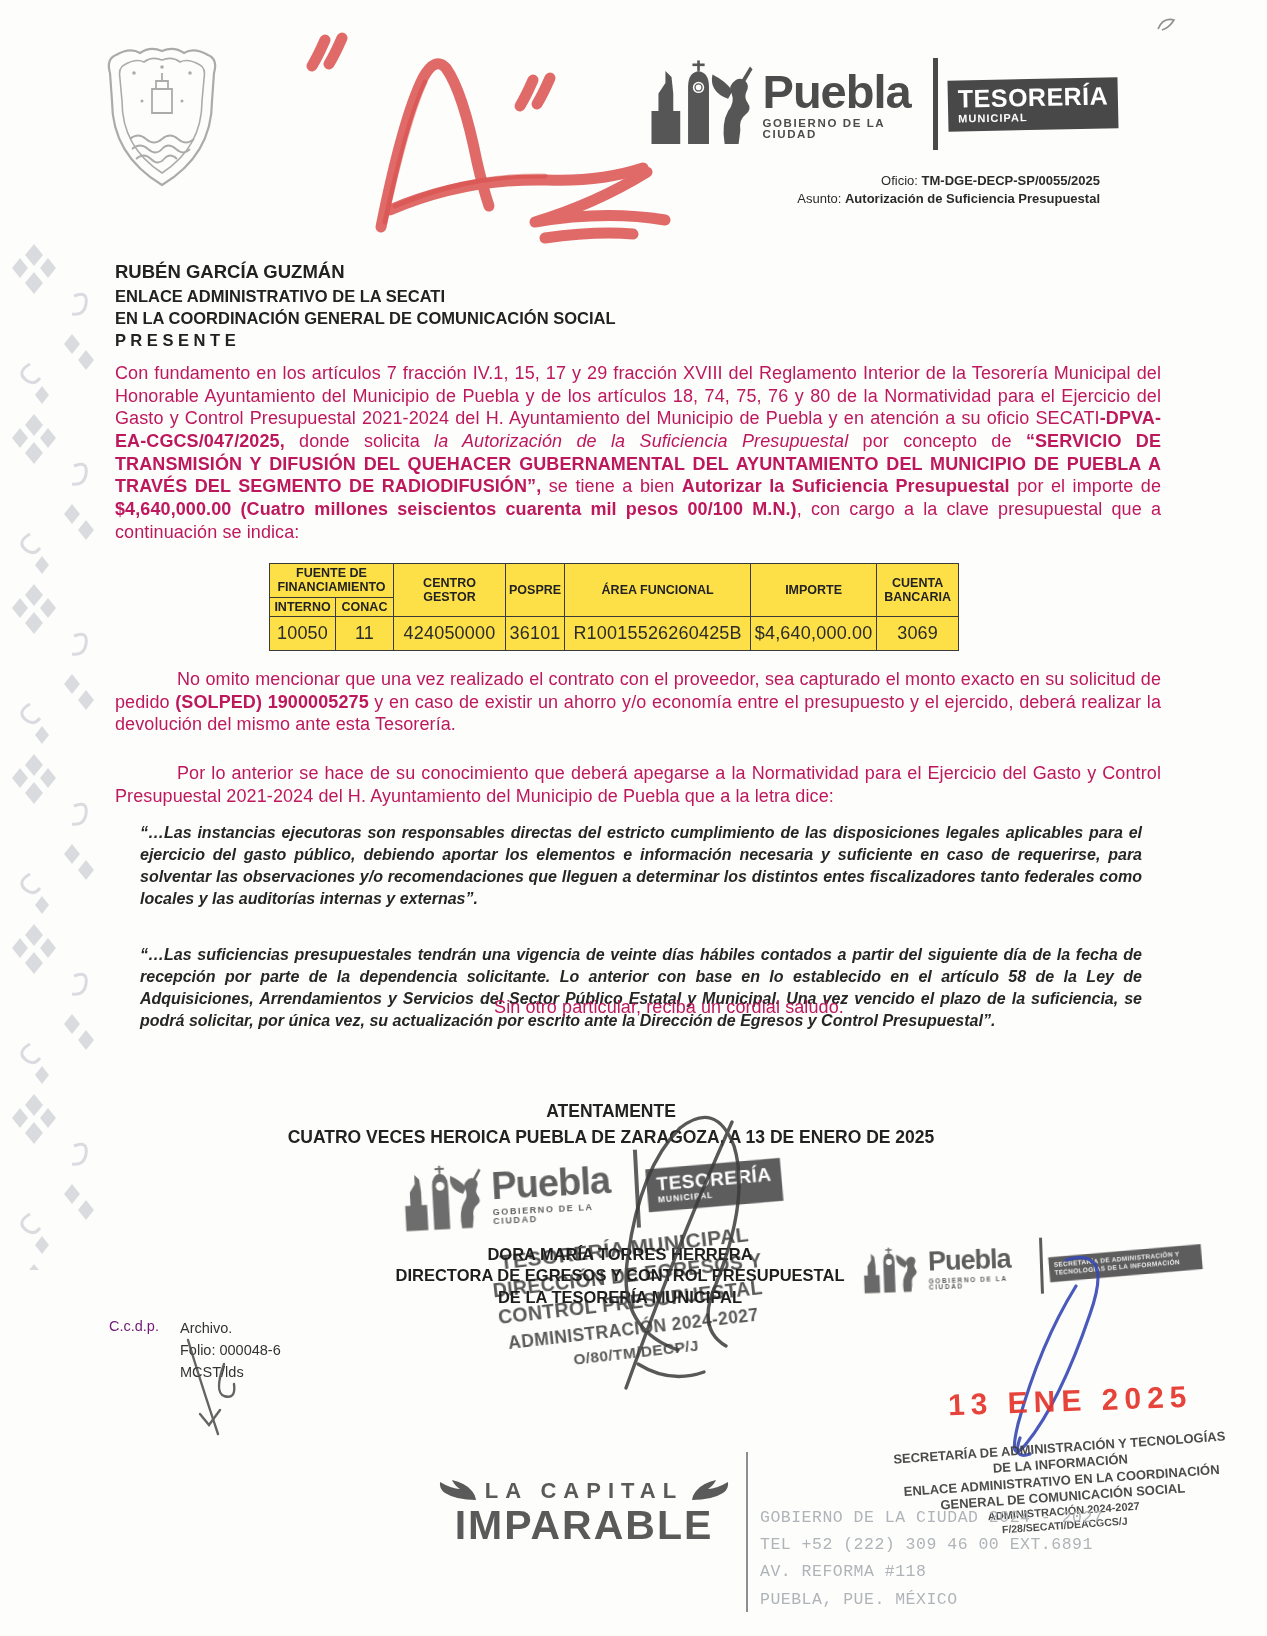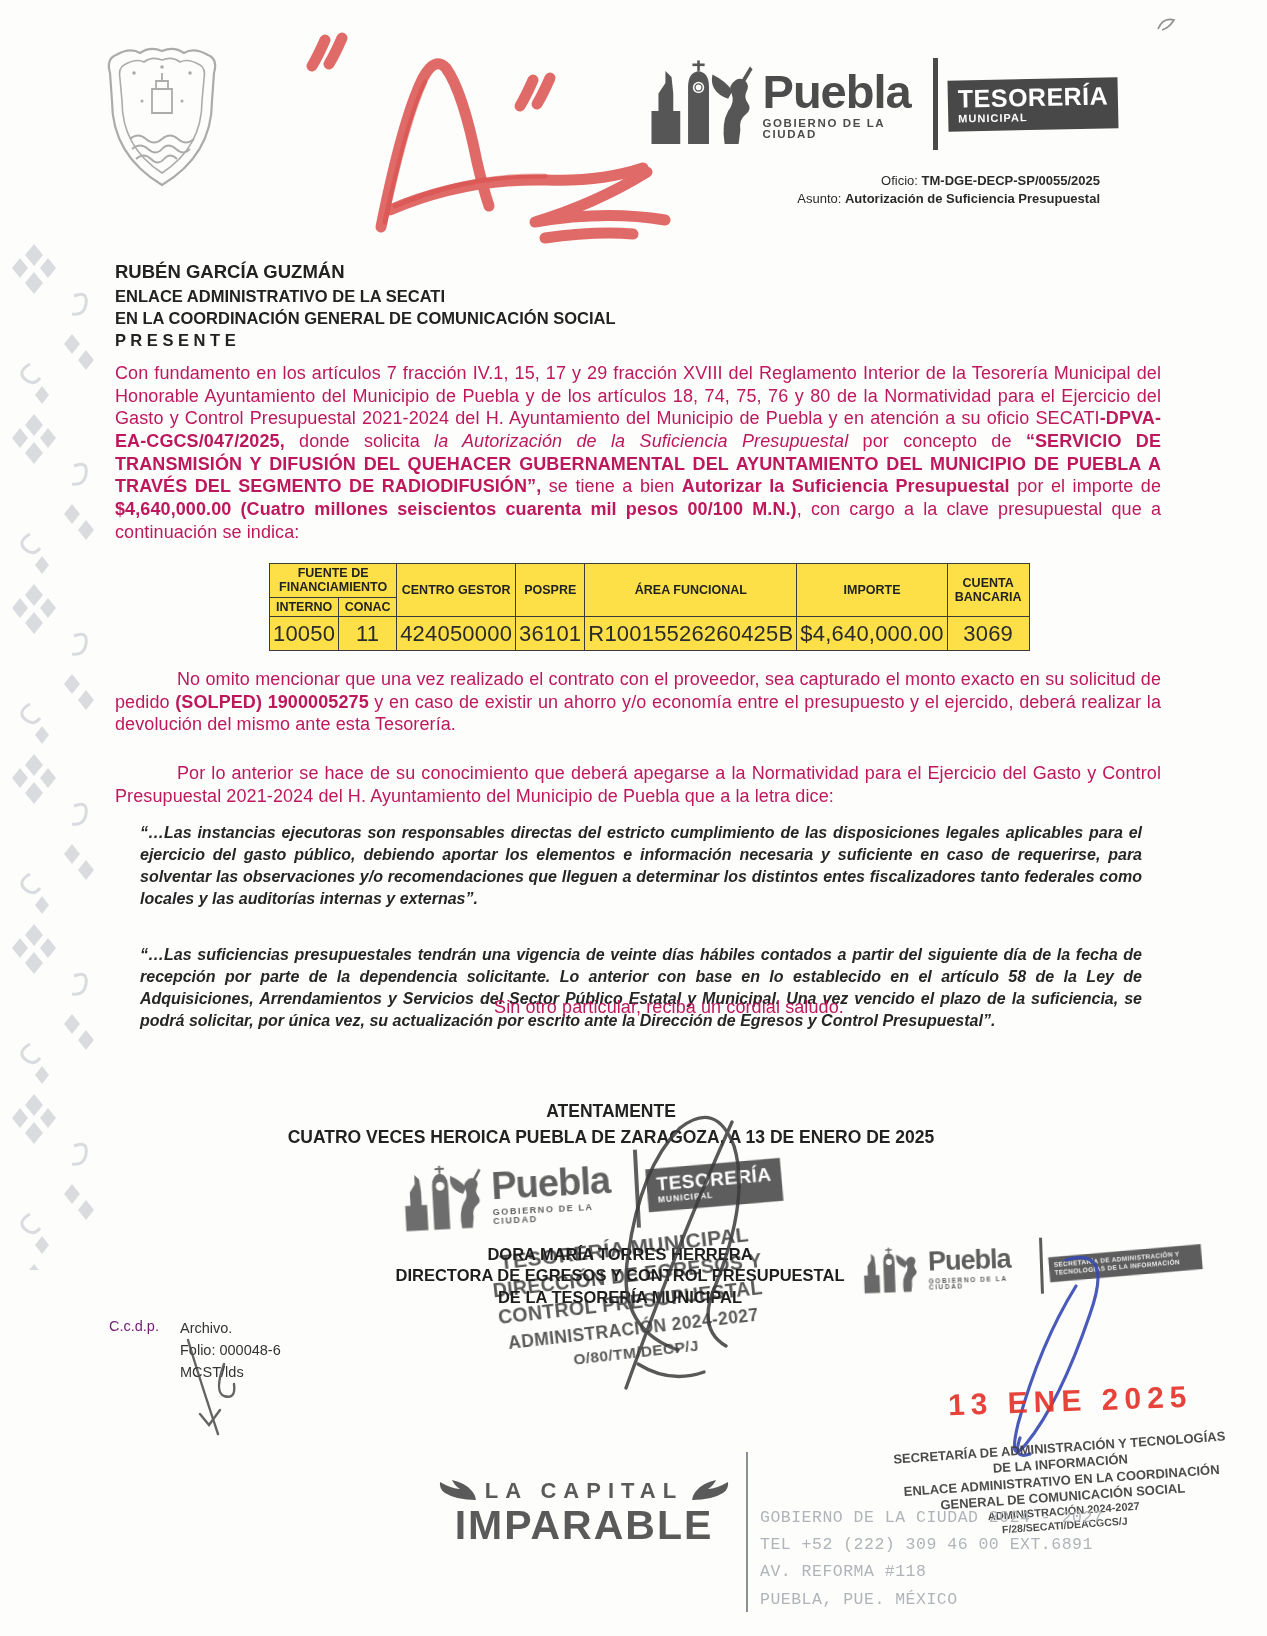--- a/index.html
+++ b/index.html
@@ -52,21 +52,21 @@
   .p3{top:762px;text-indent:62px}
   .closing{top:996px;text-indent:62px;text-align:center}
   .quote{left:140px;width:1002px;font-size:16px;font-weight:700;font-style:italic;line-height:1.37;text-align:justify;color:#262626}
   .q1{top:822px}
   .q2{top:944px}
 
   
   .ptable{left:269px;top:563px;border-collapse:collapse;table-layout:fixed;background:#fde047}
   .ptable th,.ptable td{border:1.6px solid #3a3a3a;text-align:center;vertical-align:middle;padding:2px 3px}
   .ptable th{font-size:12.5px;font-weight:700;line-height:1.15;color:#222}
-  .ptable td{font-size:22px;color:#2b2b2b;height:34px;letter-spacing:.2px}
+  .ptable td{font-size:18px;color:#2b2b2b;height:34px;letter-spacing:.2px}
 
   
   .attn{left:88px;top:1098px;width:1046px;text-align:center;font-weight:700;font-size:17.5px;line-height:1.5;color:#222}
 
   
   .sig-logo{left:402px;top:1152px;width:380px;transform:rotate(-3deg);opacity:.88;filter:blur(.3px)}
   .sig-logo .brand{font-size:38px}
   .sig-logo .tagline{font-size:9px}
   .sig-logo .logo-bar{width:4px;height:78px}
   .sig-logo .badge{transform:rotate(-2deg)}

